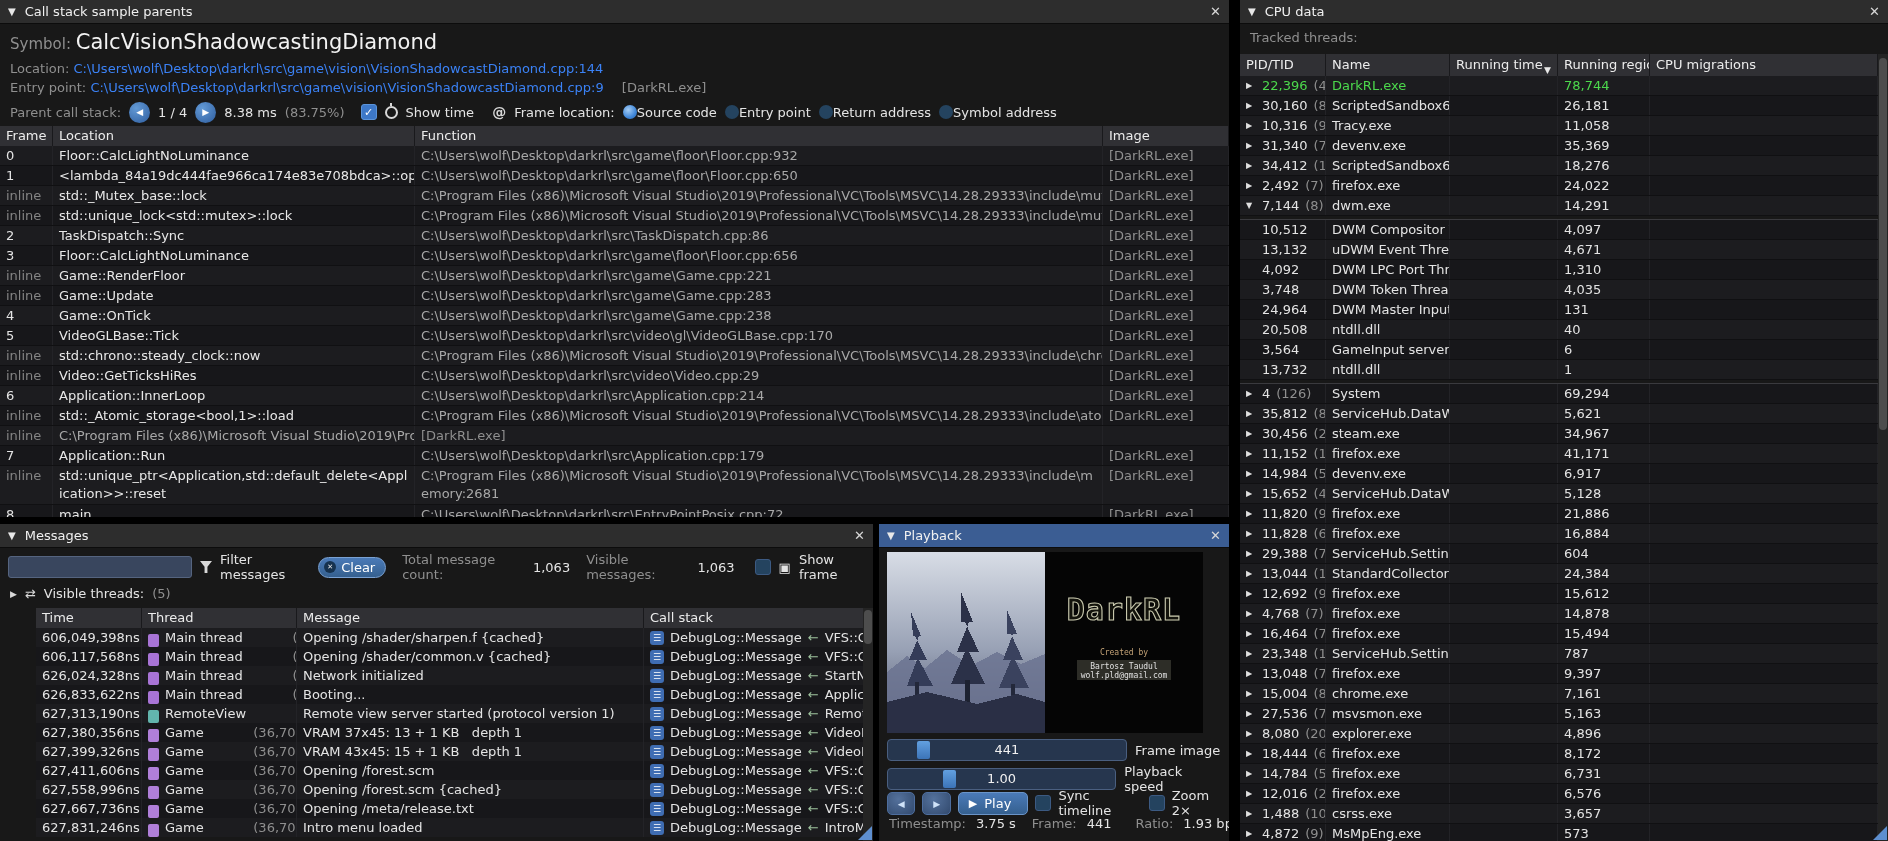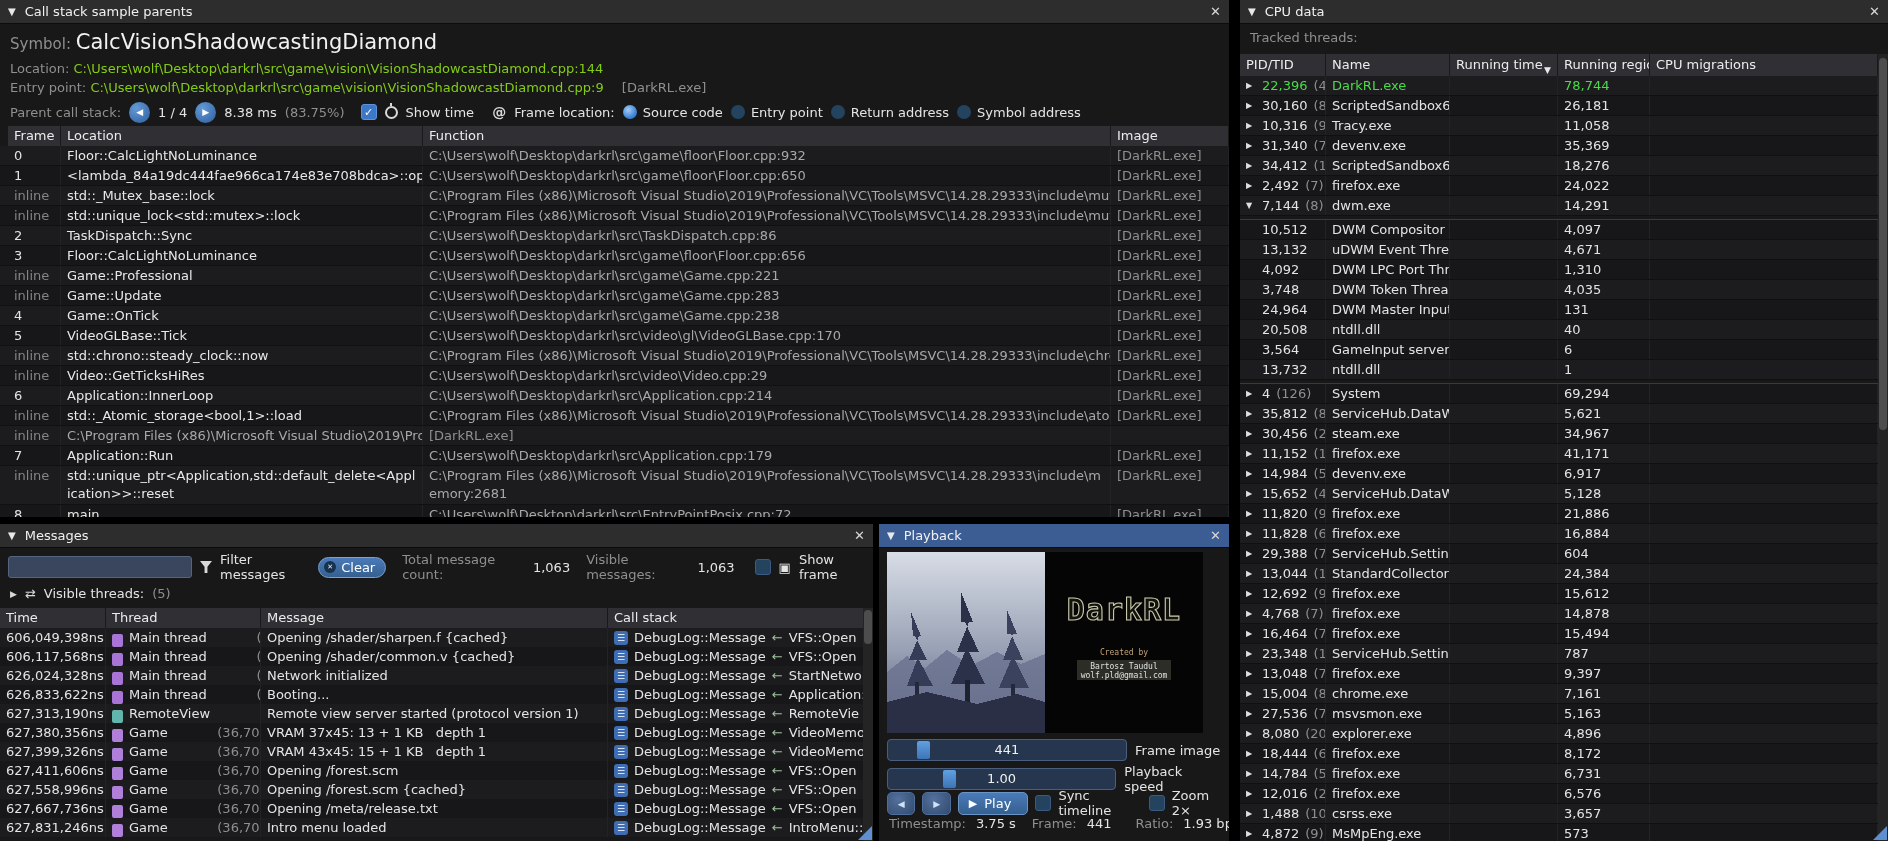--- a/index.html
+++ b/index.html
@@ -9,34 +9,34 @@
   .tbar.blue { background:#3b5d93; }
   .tri { font-size:10px; color:#e8e8e8; cursor:pointer; }
   .xbtn { margin-left:auto; color:#d8d8d8; font-size:13px; cursor:pointer; }
   .dim { color:#8f8f8f; }
 
   
   #callstack { left:0; top:0; width:1229px; height:517px; }
   .sym-line { position:absolute; left:10px; top:30px; font-size:15px; }
   .sym-line .sym { font-size:21px; color:#f2f2f2; }
   .info-line { position:absolute; left:10px; font-size:13px; }
-  .path { color:#84cc16; }
+  .path { color:#3b82f6; }
   .cs-toolbar { position:absolute; left:10px; top:100px; height:24px; display:flex; align-items:center; gap:8px; white-space:nowrap; }
   .pbtn { width:21px; height:21px; border-radius:50%; background:radial-gradient(circle at 35% 30%,#639ad6,#2e5d9e); color:#fff; font-size:9px; text-align:center; line-height:21px; cursor:pointer; flex:none; }
   .cb { width:16px; height:16px; border-radius:3px; background:#24435f; border:1px solid #3c5a82; display:inline-flex; align-items:center; justify-content:center; cursor:pointer; flex:none; }
   .cb.on { background:#3d78c8; border-color:#5b94da; }
   .cb .tick { color:#fff; font-size:11px; line-height:1; }
   .sw-icon { width:13px; height:13px; border:2px solid #d8d8d8; border-radius:50%; position:relative; flex:none; }
   .sw-icon:before { content:""; position:absolute; left:3.5px; top:-5px; width:2px; height:3px; background:#d8d8d8; }
   .at-icon { color:#d8d8d8; font-weight:bold; font-size:14px; }
-  .radio-opt { display:inline-flex; align-items:center; gap:6px; cursor:pointer; margin-right:8px; }
+  .radio-opt { display:inline-flex; align-items:center; cursor:pointer; margin-right:8px; }
   .rb { width:14px; height:14px; border-radius:50%; background:#24435f; display:inline-block; }
   .rb.on { background:radial-gradient(circle at 38% 35%,#a5cdf4,#3f86d8 60%,#2e66ad); }
 
-  .cs-grid { display:grid; grid-template-columns:53px 362px 688px 1fr;padding-left:8px; }
+  .cs-grid { display:grid; grid-template-columns:53px 362px 688px 1fr; }
   .hdr .c { background:#303034; color:#ececec; height:20px; line-height:20px; border-right:1px solid #19191c; }
   .c { padding:0 6px; overflow:hidden; white-space:pre; height:19px; line-height:19px; border-right:1px solid #232327; }
   .cs-table { position:absolute; left:0; top:126px; right:0; bottom:0; overflow:hidden; }
   .cs-rows .r:nth-child(even) { background:#17171a; }
   .cs-rows .r:nth-child(odd) { background:#1c1c1f; }
   .cs-rows .r { border-bottom:1px solid #101012; cursor:default; }
   .fn { color:#e8e8e8; }
   .loc { color:#a8a8a8; }
   .imgc { color:#8f8f8f; }
   .inl .framec { color:#848484; }
@@ -46,21 +46,21 @@
   #messages { left:0; top:524px; width:873px; height:317px; }
   .m-filter { position:absolute; left:8px; top:30px; height:26px; display:flex; align-items:center; gap:8px; width:860px; }
   .filter-input { width:200px; height:22px; background:#39465e; border:1px solid #55647f; border-radius:3px; color:#e8e8e8; padding:0 6px; font-family:inherit; font-size:13px; }
   .funnel { width:12px; height:12px; background:#d8d8d8; clip-path:polygon(0 0,100% 0,62% 48%,62% 100%,38% 100%,38% 48%); flex:none; }
   .clearbtn { display:inline-flex; align-items:center; gap:5px; background:linear-gradient(#4a7ab8,#35608f); border:1px solid #7aa2d4; border-radius:11px; color:#fff; padding:2px 10px 2px 5px; cursor:pointer; }
   .clearbtn .ci { width:12px; height:12px; border-radius:50%; background:#16324f; color:#e8e8e8; font-size:7px; line-height:12px; text-align:center; }
   .m-threads { position:absolute; left:10px; top:62px; display:flex; align-items:center; gap:8px; }
   .exp-arrow { font-size:9px; color:#d8d8d8; cursor:pointer; }
   .shuffle { color:#d8d8d8; font-size:13px; }
   .msg-grid { display:grid; grid-template-columns:106px 155px 347px 1fr; }
-  .msg-table { position:absolute; left:0; top:84px; right:0; bottom:0; overflow:hidden; }
+  .msg-table { position:absolute; left:0; top:84px; right:0; bottom:0; overflow:hidden;padding-left:36px; }
   .msg-rows .r:nth-child(even) { background:#17171a; }
   .msg-rows .r:nth-child(odd) { background:#1c1c1f; }
   .chip { width:11px; height:13px; border-radius:2px; display:inline-block; vertical-align:-2px; margin-right:6px; flex:none; }
   .threadc { display:flex; align-items:flex-end; }
   .cs-icon { width:14px; height:14px; border-radius:3px; background:#3f6db3; color:#fff; font-size:9px; line-height:14px; text-align:center; display:inline-block; margin-right:6px; flex:none; }
   .larrow { color:#9cc09c; margin:0 6px; }
   .callc { display:flex; align-items:center; white-space:pre; overflow:hidden; }
 
   
   #playback { left:879px; top:524px; width:350px; height:317px; }
@@ -201,21 +201,21 @@
 
         <div class="cs-grid r">
           <div class="c framec">3</div>
           <div class="c fn">Floor::CalcLightNoLuminance</div>
           <div class="c loc">C:\Users\wolf\Desktop\darkrl\src\game\floor\Floor.cpp:656</div>
           <div class="c imgc">[DarkRL.exe]</div>
         </div>
 
         <div class="cs-grid r inl">
           <div class="c framec">inline</div>
-          <div class="c fn">Game::Professional</div>
+          <div class="c fn">Game::RenderFloor</div>
           <div class="c loc">C:\Users\wolf\Desktop\darkrl\src\game\Game.cpp:221</div>
           <div class="c imgc">[DarkRL.exe]</div>
         </div>
 
         <div class="cs-grid r inl">
           <div class="c framec">inline</div>
           <div class="c fn">Game::Update</div>
           <div class="c loc">C:\Users\wolf\Desktop\darkrl\src\game\Game.cpp:283</div>
           <div class="c imgc">[DarkRL.exe]</div>
         </div>

